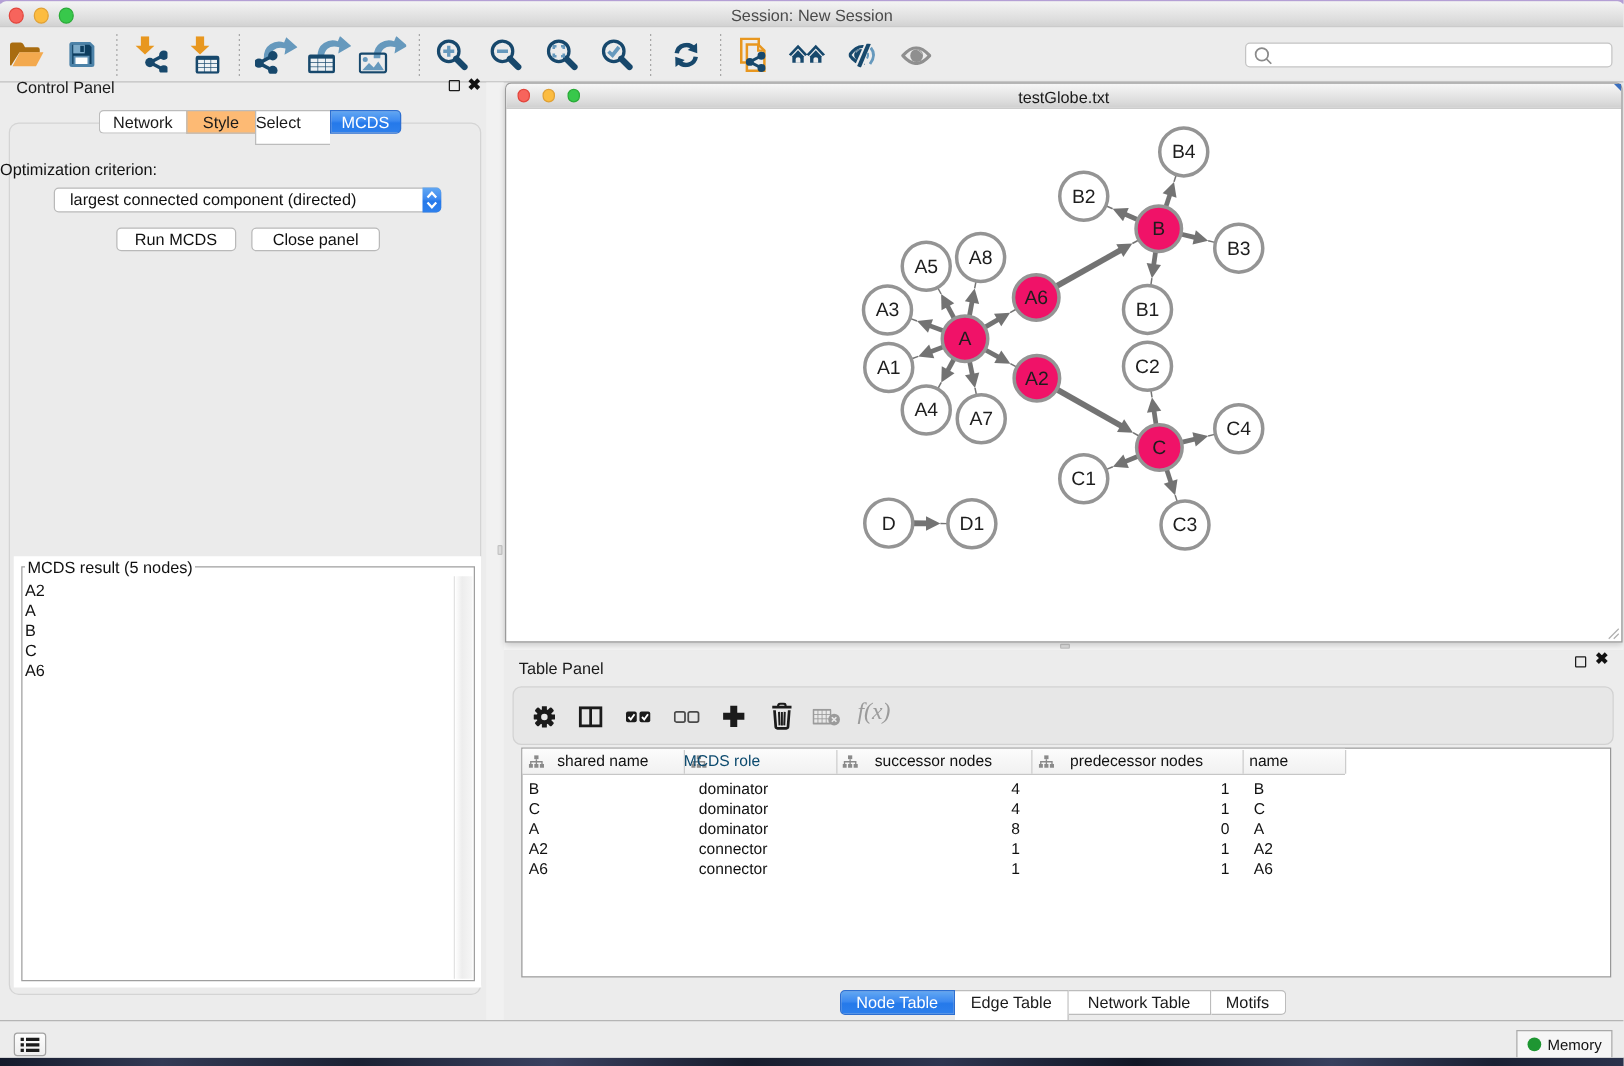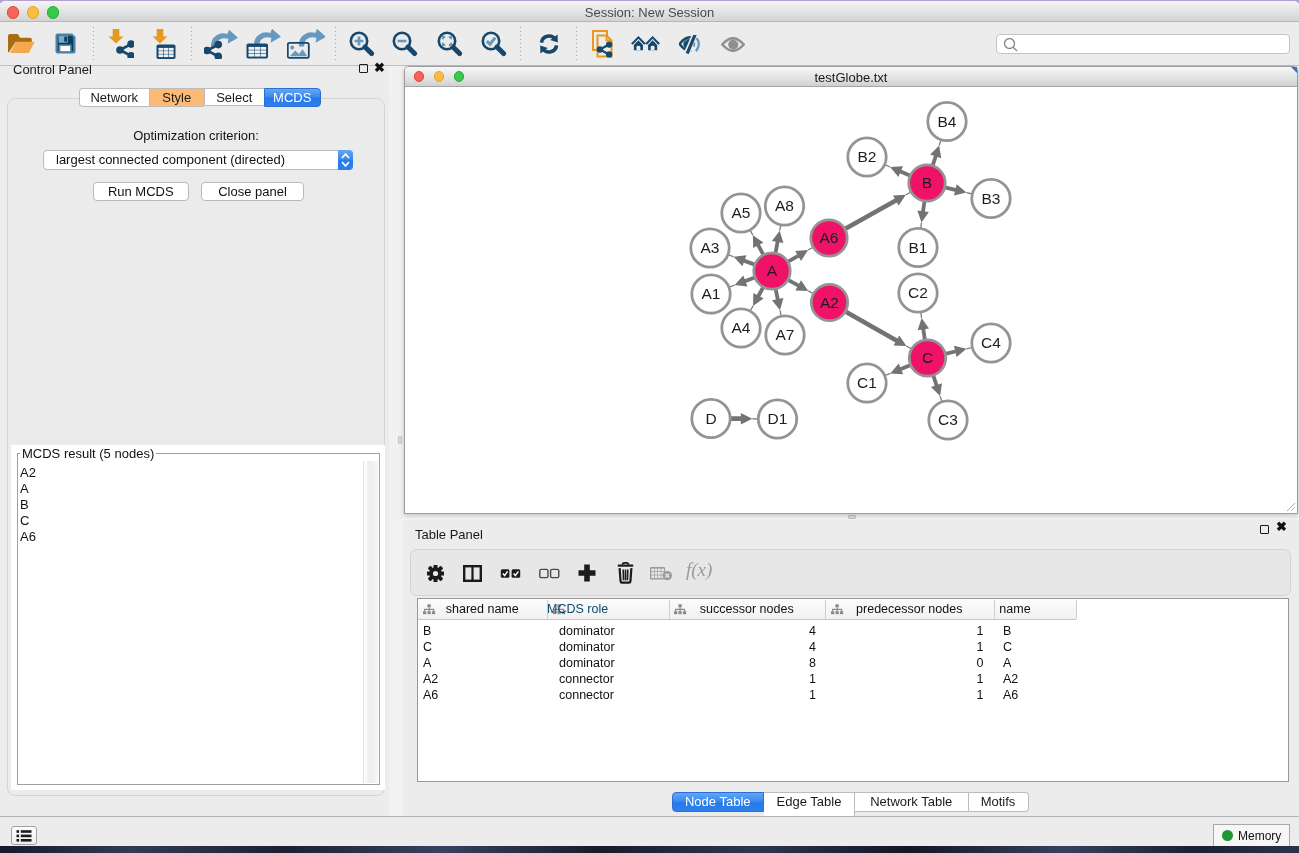--- a/index.html
+++ b/index.html
@@ -155,23 +155,23 @@
         <line x1="10.2" y1="10.2" x2="14" y2="14" stroke="#8a8a8a" stroke-width="1.4"></line>
       </svg>
 </div>
 <div class="abs" style="left:0;top:55px;width:392px;height:750px">
 <div class="abs" style="left:13px;top:6px;font-size:13px;color:#1a1a1a">Control Panel</div>
 <div class="abs" style="left:359px;top:8px;width:9px;height:9px;border:1.6px solid #1a1a1a;border-radius:1px"></div>
 <div class="abs" style="left:374px;top:4px;font-size:13px;font-weight:bold;color:#111">✖</div>
 <div class="abs" style="left:7px;top:42px;width:378px;height:698px;border:1px solid #d4d4d4;border-radius:8px;background:#ebebeb"></div>
 <div class="abs" style="left:78.5px;top:31.5px;width:70.5px;height:19.5px;border-radius:4px 0 0 4px;background:#fff;color:#1a1a1a;border:1px solid #bcbcbc;border-right:none;font-size:13px;text-align:center;line-height:18px">Network</div>
 <div class="abs" style="left:149px;top:31.5px;width:54.5px;height:19.5px;background:#fdba74;color:#1a1a1a;border:1px solid #bcbcbc;border-right:none;font-size:13px;text-align:center;line-height:18px">Style</div>
-<div class="abs" style="left:203.5px;top:31.5px;width:60.5px;height:18px;background:#fff;color:#1a1a1a;border:1px solid #bcbcbc;border-right:none;font-size:13px;text-align:center;line-height:18px">Select</div>
+<div class="abs" style="left:203.5px;top:31.5px;width:60.5px;height:28px;background:#fff;color:#1a1a1a;border:1px solid #bcbcbc;border-right:none;font-size:13px;line-height:18px">Select</div>
 <div class="abs" style="left:264px;top:31.5px;width:56.5px;height:19.5px;border-radius:0 4px 4px 0;background:linear-gradient(180deg,#62a7f2 0%,#3d8af0 45%,#2579ea 55%,#2e80ec 100%);color:#fff;border:1px solid #2d6fd1;font-size:13px;text-align:center;line-height:18px">MCDS</div>
-<div class="abs" style="left:0;top:72px;width:392px;text-align:center;font-size:13px;color:#111">Optimization criterion:</div>
+<div class="abs" style="left:0;top:72px;width:392px;text-align:left;font-size:13px;color:#111">Optimization criterion:</div>
 <div class="abs" style="left:43px;top:93.5px;width:310px;height:20.5px;background:#fff;border:1px solid #b9b9b9;border-radius:4px"></div>
 <div class="abs" style="left:56px;top:96px;font-size:13px;color:#111">largest connected component (directed)</div>
 <div class="abs" style="left:337.5px;top:93.5px;width:15.5px;height:20.5px;background:linear-gradient(180deg,#62a7f2 0%,#3d8af0 45%,#2579ea 55%,#2e80ec 100%);border-radius:0 4px 4px 0"></div>
 <svg class="abs" style="left:340px;top:96px" width="11" height="16" viewBox="0 0 11 16">
         <path d="M2,6 L5.5,2.2 L9,6" stroke="#fff" stroke-width="1.8" fill="none"></path>
         <path d="M2,10 L5.5,13.8 L9,10" stroke="#fff" stroke-width="1.8" fill="none"></path>
       </svg>
 <div class="abs" style="left:93px;top:125.5px;width:95.5px;height:19px;background:#fff;border:1px solid #b9b9b9;border-radius:4px;font-size:13px;text-align:center;line-height:17.5px;color:#111">Run MCDS</div>
 <div class="abs" style="left:201px;top:125.5px;width:103px;height:19px;background:#fff;border:1px solid #b9b9b9;border-radius:4px;font-size:13px;text-align:center;line-height:17.5px;color:#111">Close panel</div>
 <div class="abs" style="left:11px;top:389px;width:374px;height:345px;background:#fff"></div>

